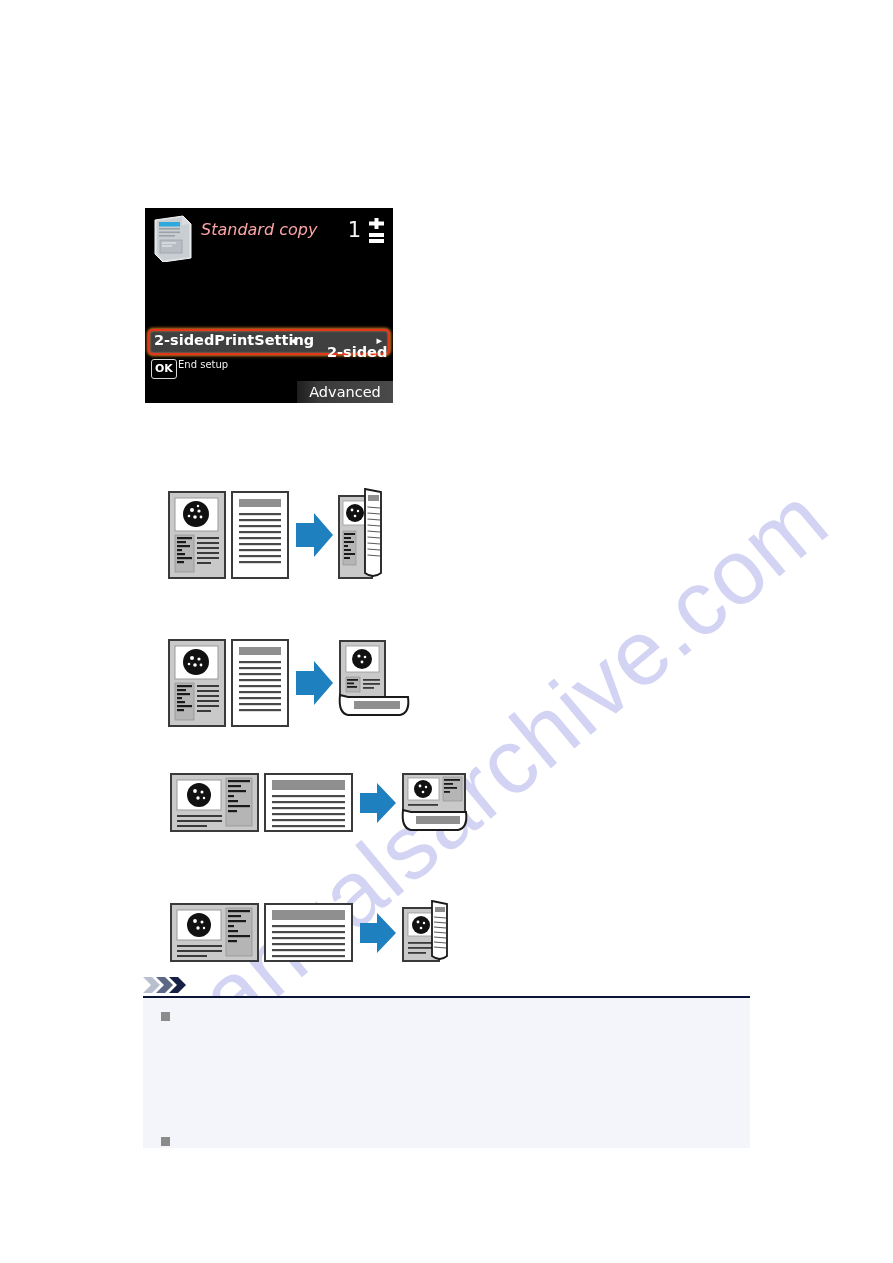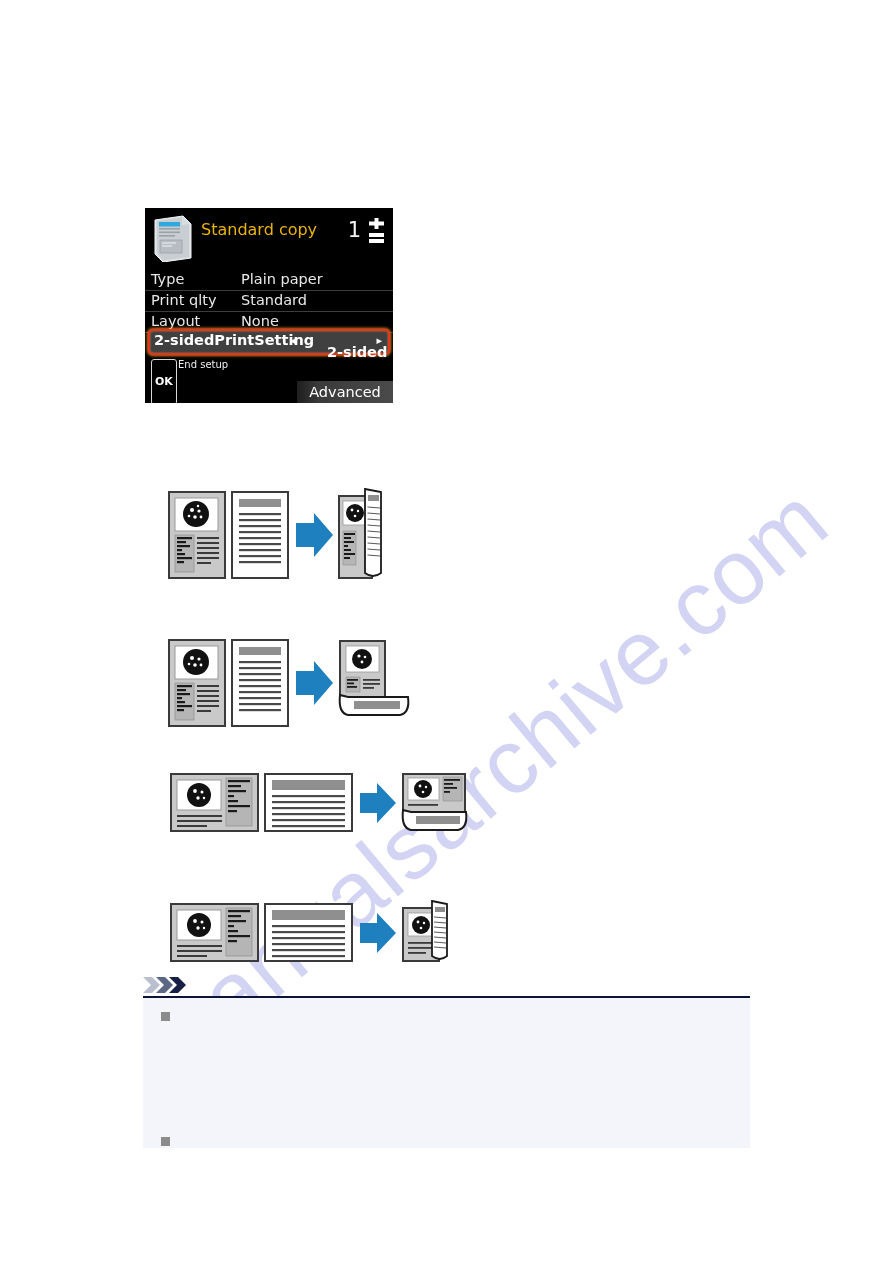--- a/index.html
+++ b/index.html
@@ -58,21 +58,22 @@
     left: 8px;
     top: 6px;
     width: 40px;
     height: 48px;
   }
   .lcd-title {
     position: absolute;
     left: 56px;
     top: 12px;
     font-size: 16px;
-    color: #eab308;
+    color: #fca5a5;
+    font-style: italic;
   }
   .lcd-count {
     position: absolute;
     right: 32px;
     top: 10px;
     font-size: 21px;
     color: #f5f5f5;
     font-family: "DejaVu Sans", sans-serif;
   }
   .stepper-icon {
@@ -120,21 +121,21 @@
   }
   .ok-badge {
     position: absolute;
     left: 6px;
     top: 4px;
     border: 1px solid #d8d8d8;
     border-radius: 3px;
     color: #fff;
     font-size: 11px;
     font-weight: 700;
-    padding: 16px 3px;
+    padding: 3px 3px;
     line-height: 1.1;
   }
   .end-setup {
     position: absolute;
     left: 33px;
     top: 4px;
     font-size: 10px;
     color: #efefef;
   }
   .advanced-btn {
@@ -221,34 +222,20 @@
     <div class="lcd-count">1</div>
 
     <svg class="stepper-icon" viewBox="0 0 17 26">
       <rect x="6.5" y="0" width="4" height="11" fill="#fff"></rect>
       <rect x="1" y="3.5" width="15" height="4" fill="#fff"></rect>
       <rect x="1" y="15" width="15" height="4" fill="#fff"></rect>
       <rect x="1" y="21" width="15" height="4" fill="#fff"></rect>
     </svg>
   </div>
 
-  <div class="lcd-rows">
-    <div class="lcd-row">
-      <span class="lbl">Type</span>
-      <span class="val">Plain paper</span>
-    </div>
-    <div class="lcd-row">
-      <span class="lbl">Print qlty</span>
-      <span class="val">Standard</span>
-    </div>
-    <div class="lcd-row">
-      <span class="lbl">Layout</span>
-      <span class="val">None</span>
-    </div>
-  </div>
 
   <div class="row-selected">
     <span class="lbl">2-sidedPrintSetting</span>
     <span class="arr-l">◂</span>
     <span class="val">2-sided</span>
     <span class="arr-r">▸</span>
   </div>
 
   <div class="lcd-footer">
     <span class="ok-badge">OK</span>

